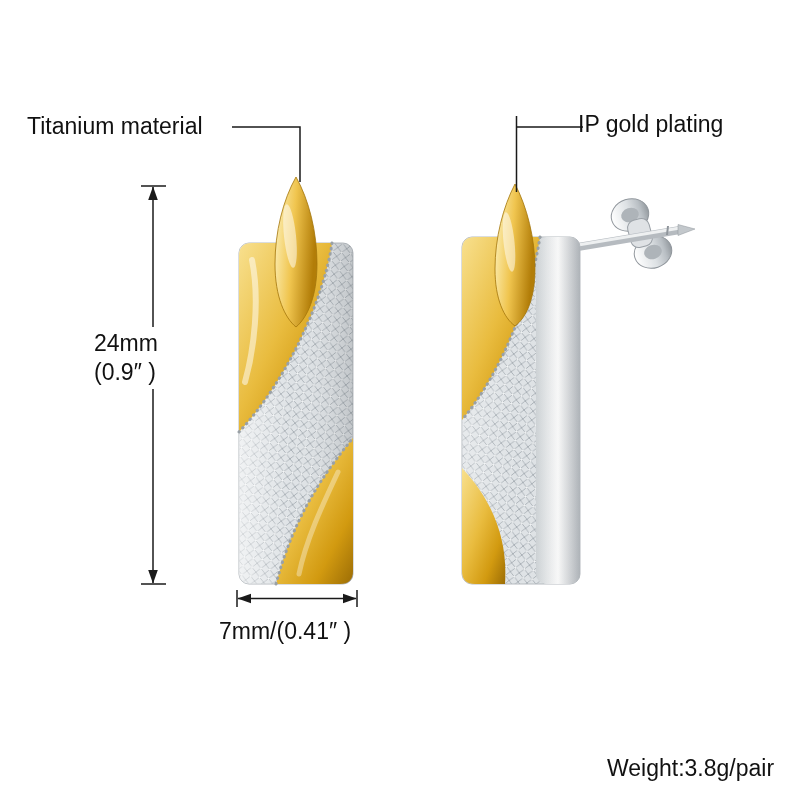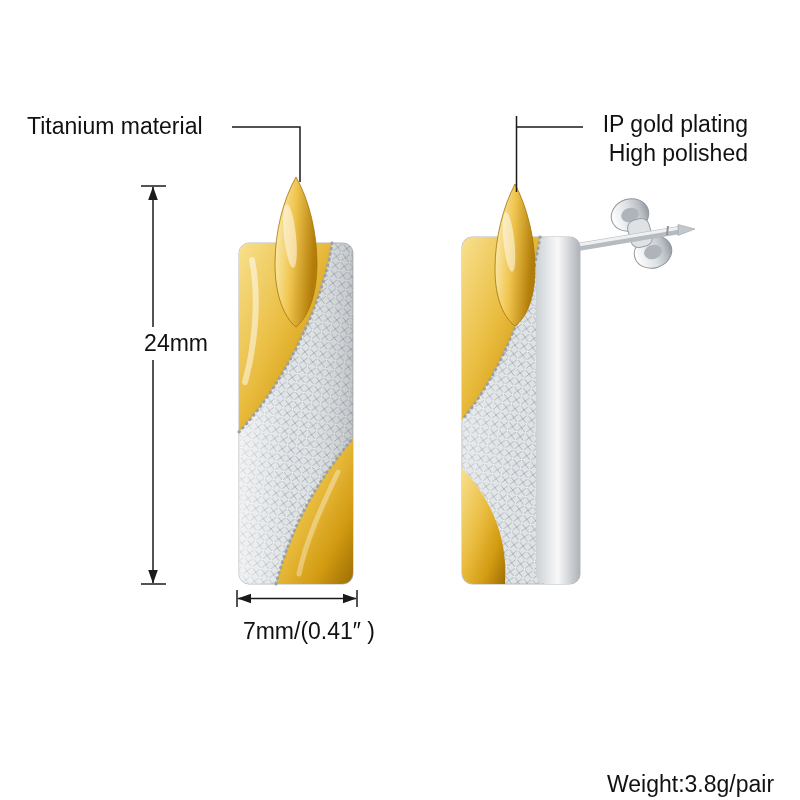--- a/index.html
+++ b/index.html
@@ -1,20 +1,20 @@
 <!DOCTYPE html>
 <html style="--gold: #d9a413; --gold_light: #f6dd8b; --gold_dark: #9c6d05; --silver: #c9ced2; --silver_light: #f4f5f6; --text: #111111; --background: #ffffff;"><head>
 <meta charset="utf-8">
 <style>
   html,body{margin:0;padding:0;background:#fff;}
   .canvas{position:relative;width:800px;height:800px;background:var(--background,#ffffff);overflow:hidden;
           font-family:"Liberation Sans",sans-serif;}
   .stage{position:absolute;left:0;top:0;}
   .t{position:absolute;font-size:23px;line-height:29px;color:var(--text,#111);white-space:nowrap;}
-  .t.center{text-align:right;white-space:normal;}
+  .t.center{text-align:left;white-space:normal;}
   .height-label{background:var(--background,#ffffff);padding:2px 0;}
 </style>
 </head>
 <body>
 
 <div class="canvas">
 
   <svg class="stage" width="800" height="800" viewBox="0 0 800 800">
     <defs>
       <pattern id="snake" width="9" height="9" patternUnits="userSpaceOnUse" patternTransform="rotate(8)">
@@ -105,23 +105,23 @@
       <line x1="238" y1="598.5" x2="356" y2="598.5"></line>
       <path d="M237.5,598.5 L251,593.7 L251,603.3 Z" fill="#1a1a1a" stroke="none"></path>
       <path d="M356.5,598.5 L343,593.7 L343,603.3 Z" fill="#1a1a1a" stroke="none"></path>
     </g>
   </svg>
 
   <div class="t" style="left:27px;top:112px;">Titanium material</div>
 
   <div class="t center" style="left:578px;top:110px;width:170px;">
     <div>IP gold plating</div>
-    <div>High polished</div>
   </div>
 
   <div class="t center height-label" style="left:94px;top:327px;width:114px;">
     <div>24mm</div>
+    <div>(0.9″ )</div>
   </div>
 
   <div class="t center" style="left:219px;top:617px;width:156px;">7mm/(0.41″ )</div>
 
-  <div class="t" style="left:607px;top:754px;margin-top:16px;">Weight:3.8g/pair</div>
+  <div class="t" style="left:607px;top:754px;">Weight:3.8g/pair</div>
 </div>
 
 </body></html>

